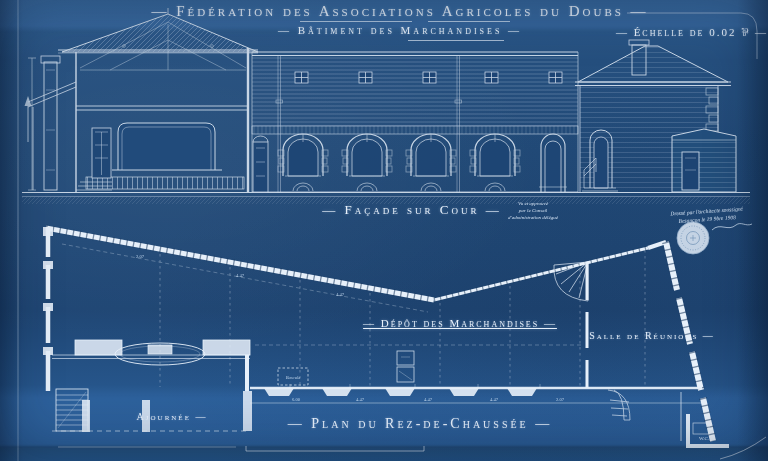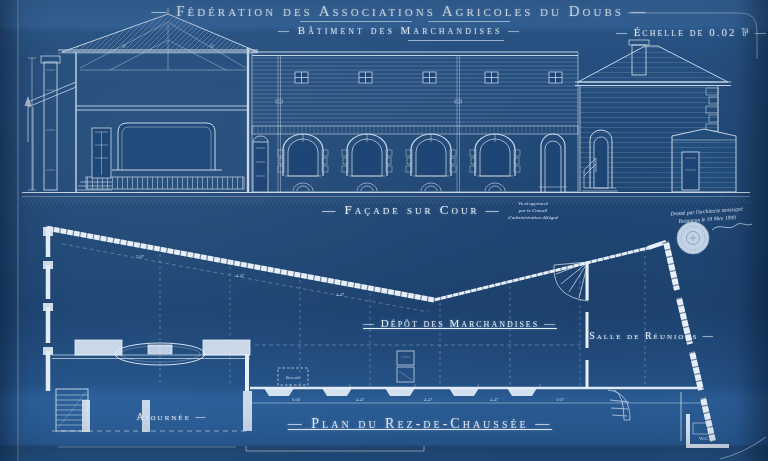--- a/index.html
+++ b/index.html
@@ -362,19 +362,19 @@
   </svg>
 
   <div class="lbl t1" style="left:400px;top:3px;">— Fédération des Associations Agricoles du Doubs —</div>
   <div class="underline" style="left:300px;top:21px;width:112px;"></div>
   <div class="underline" style="left:428px;top:21px;width:82px;"></div>
   <div class="lbl t2" style="left:400px;top:24px;">— Bâtiment des Marchandises —</div>
   <div class="underline" style="left:408px;top:40px;width:96px;"></div>
   <div class="lbl t3" style="left:692px;top:24px;">— Échelle de 0.02 ⅌ —</div>
 
   <div class="lbl cap" style="left:412px;top:202px;">— Façade sur Cour —</div>
-  <div class="lbl cap2" style="left:420px;top:416px;text-decoration:underline;">— Plan du Rez-de-Chaussée —</div>
+  <div class="lbl cap2" style="left:420px;top:416px;">— Plan du Rez-de-Chaussée —</div>
 
   <div class="lbl room" style="left:460px;top:317px;">— Dépôt des Marchandises —</div>
   <div class="lbl room2" style="left:652px;top:308px;margin-top:22px;">Salle de Réunions —</div>
   <div class="lbl room2" style="left:172px;top:411px;">Ajournée —</div>
 
 </div>
 
 </body></html>

